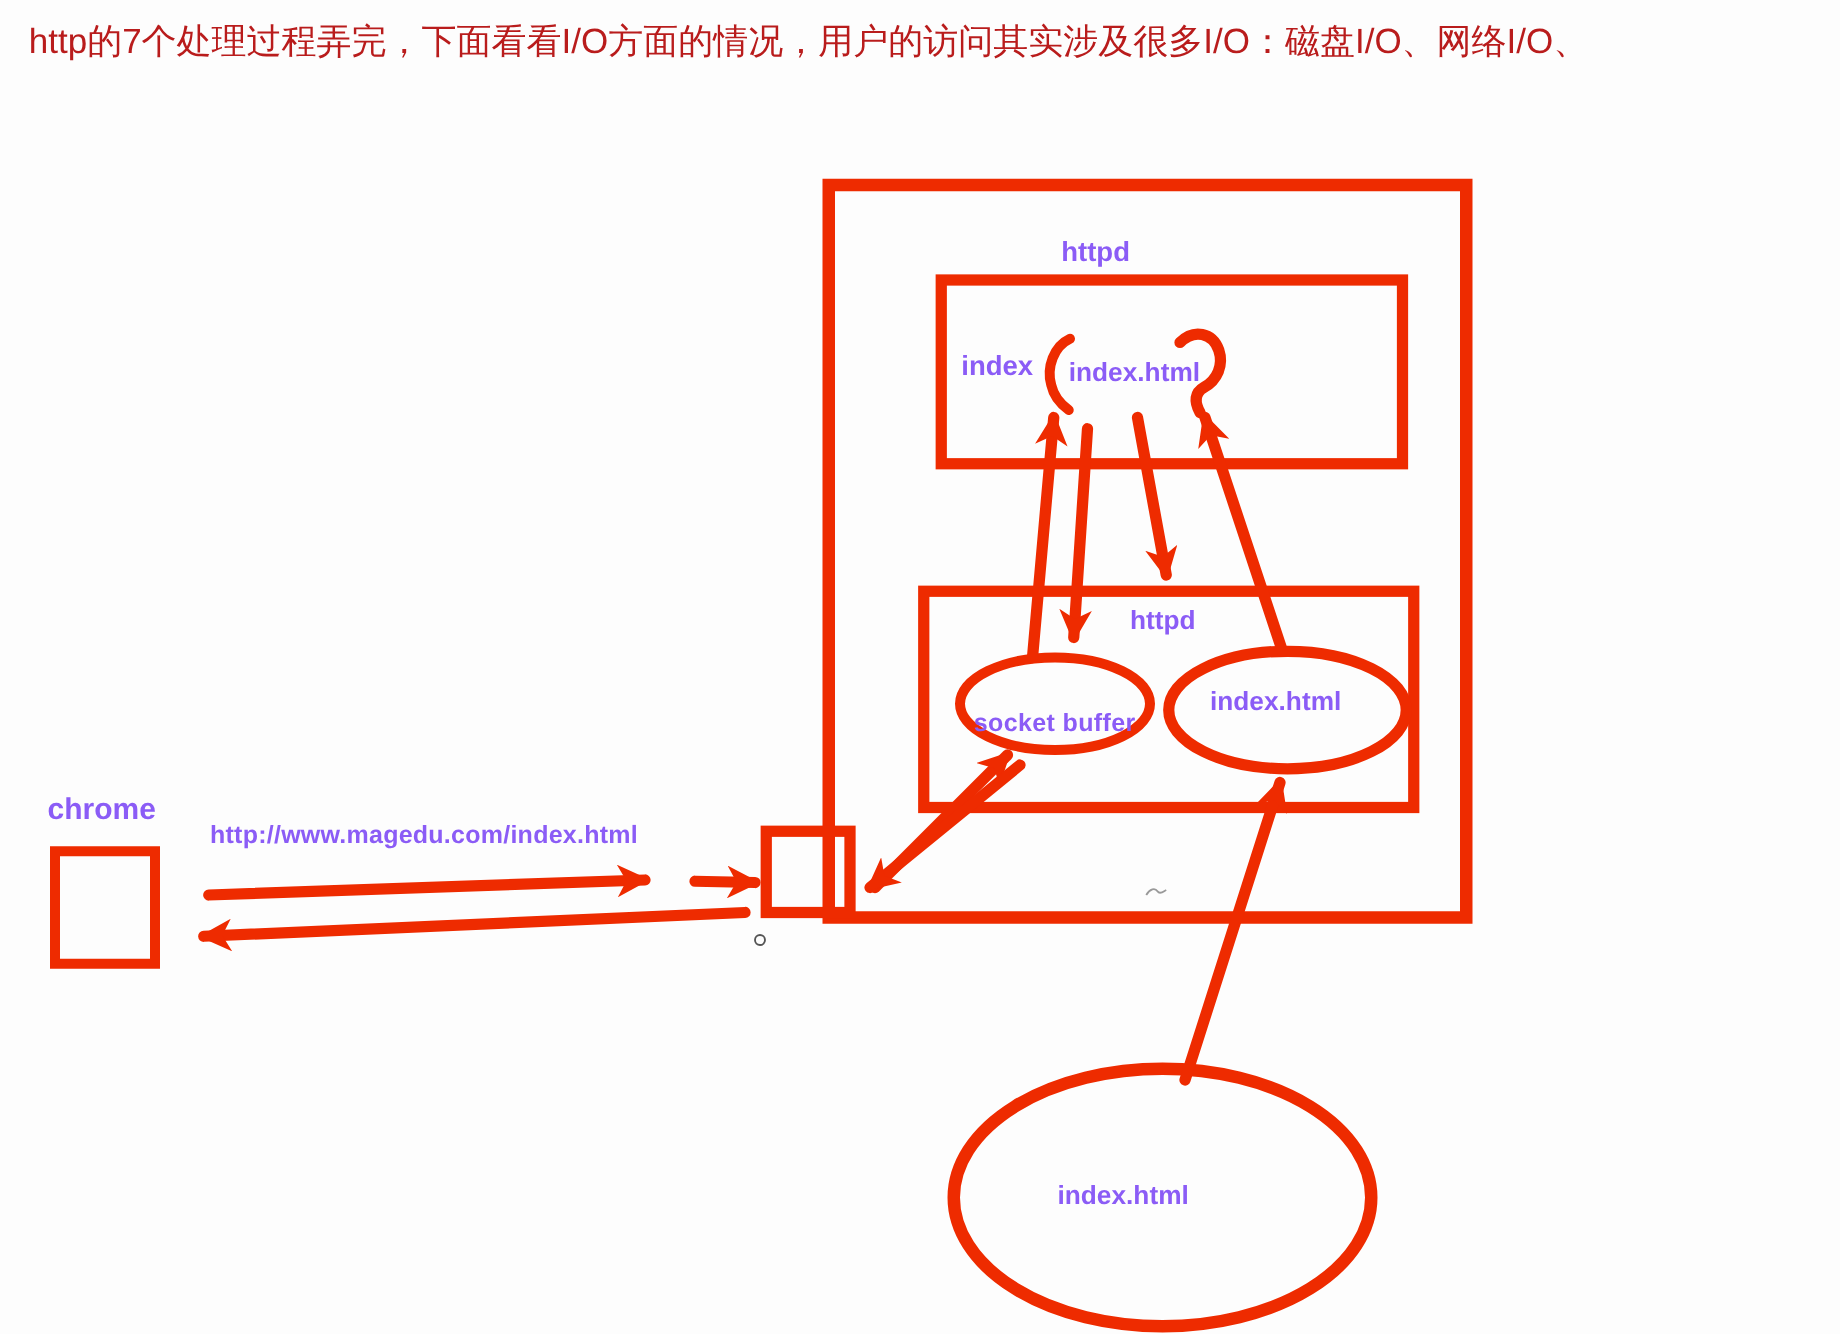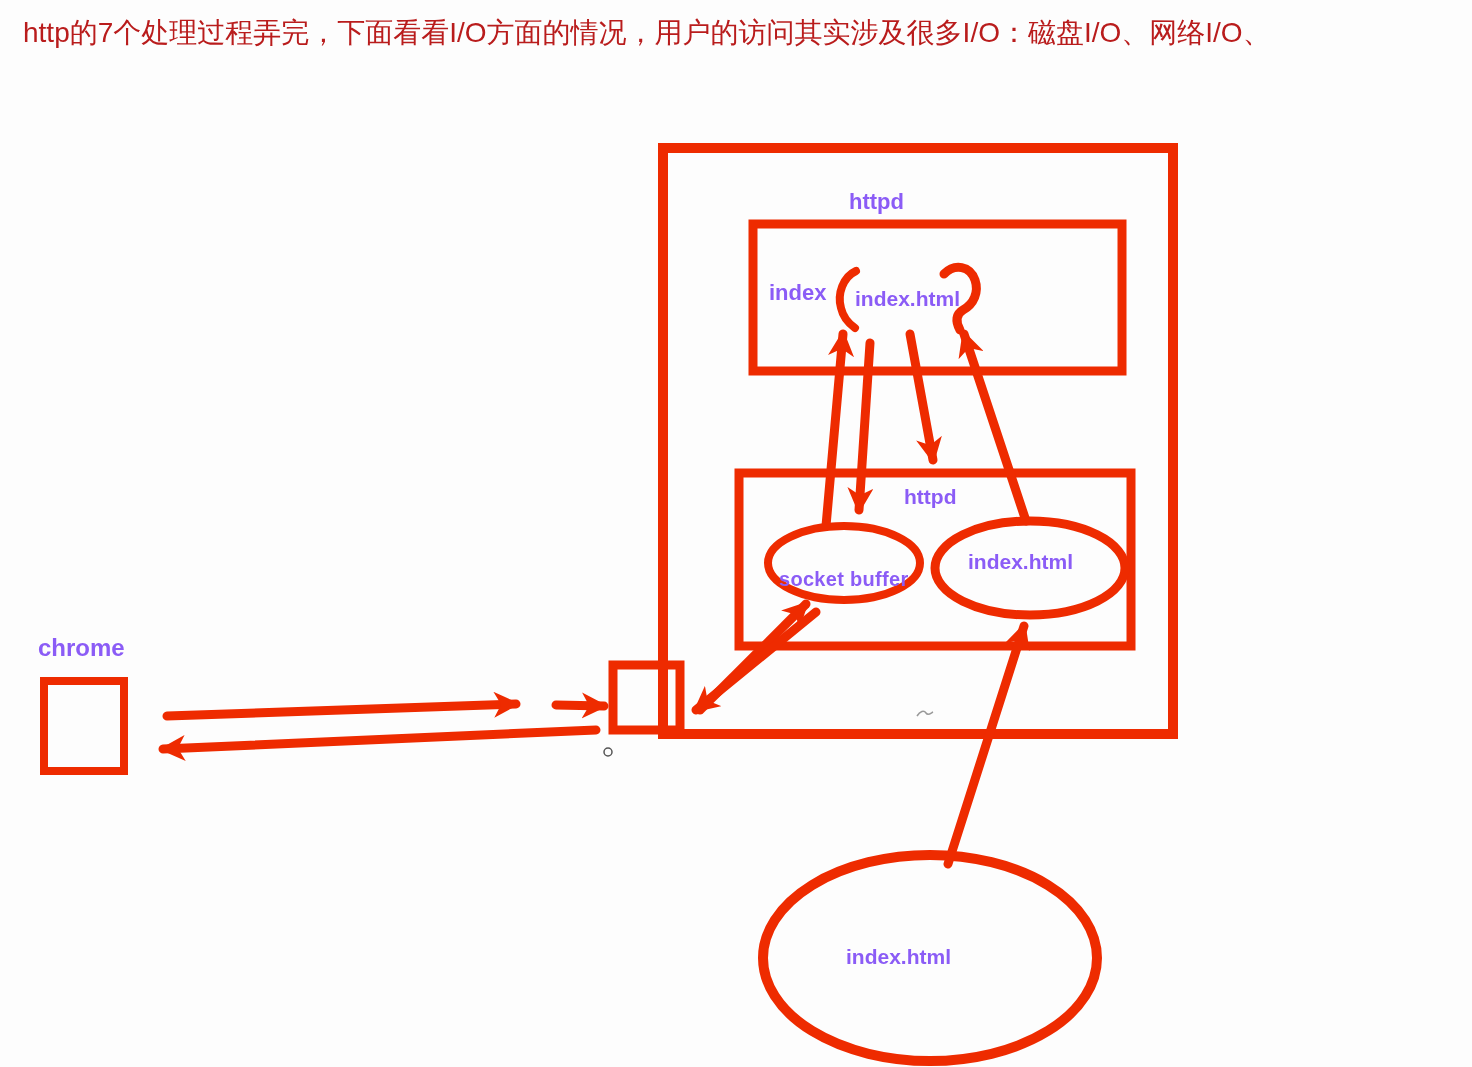--- a/index.html
+++ b/index.html
@@ -101,14 +101,15 @@
   </svg>
 
   <div class="lbl lbl-httpd">httpd</div>
   <div class="lbl lbl-http">index</div>
   <div class="lbl lbl-http-index">index.html</div>
   <div class="lbl lbl-kernel">httpd</div>
   <div class="lbl lbl-socket">socket buffer</div>
   <div class="lbl lbl-kernel-index">index.html</div>
   <div class="lbl lbl-disk-index">index.html</div>
   <div class="lbl lbl-chrome">chrome</div>
+  <div class="lbl lbl-url">http://www.magedu.com/index.html</div>
 
 </div>
 
 </body></html>

